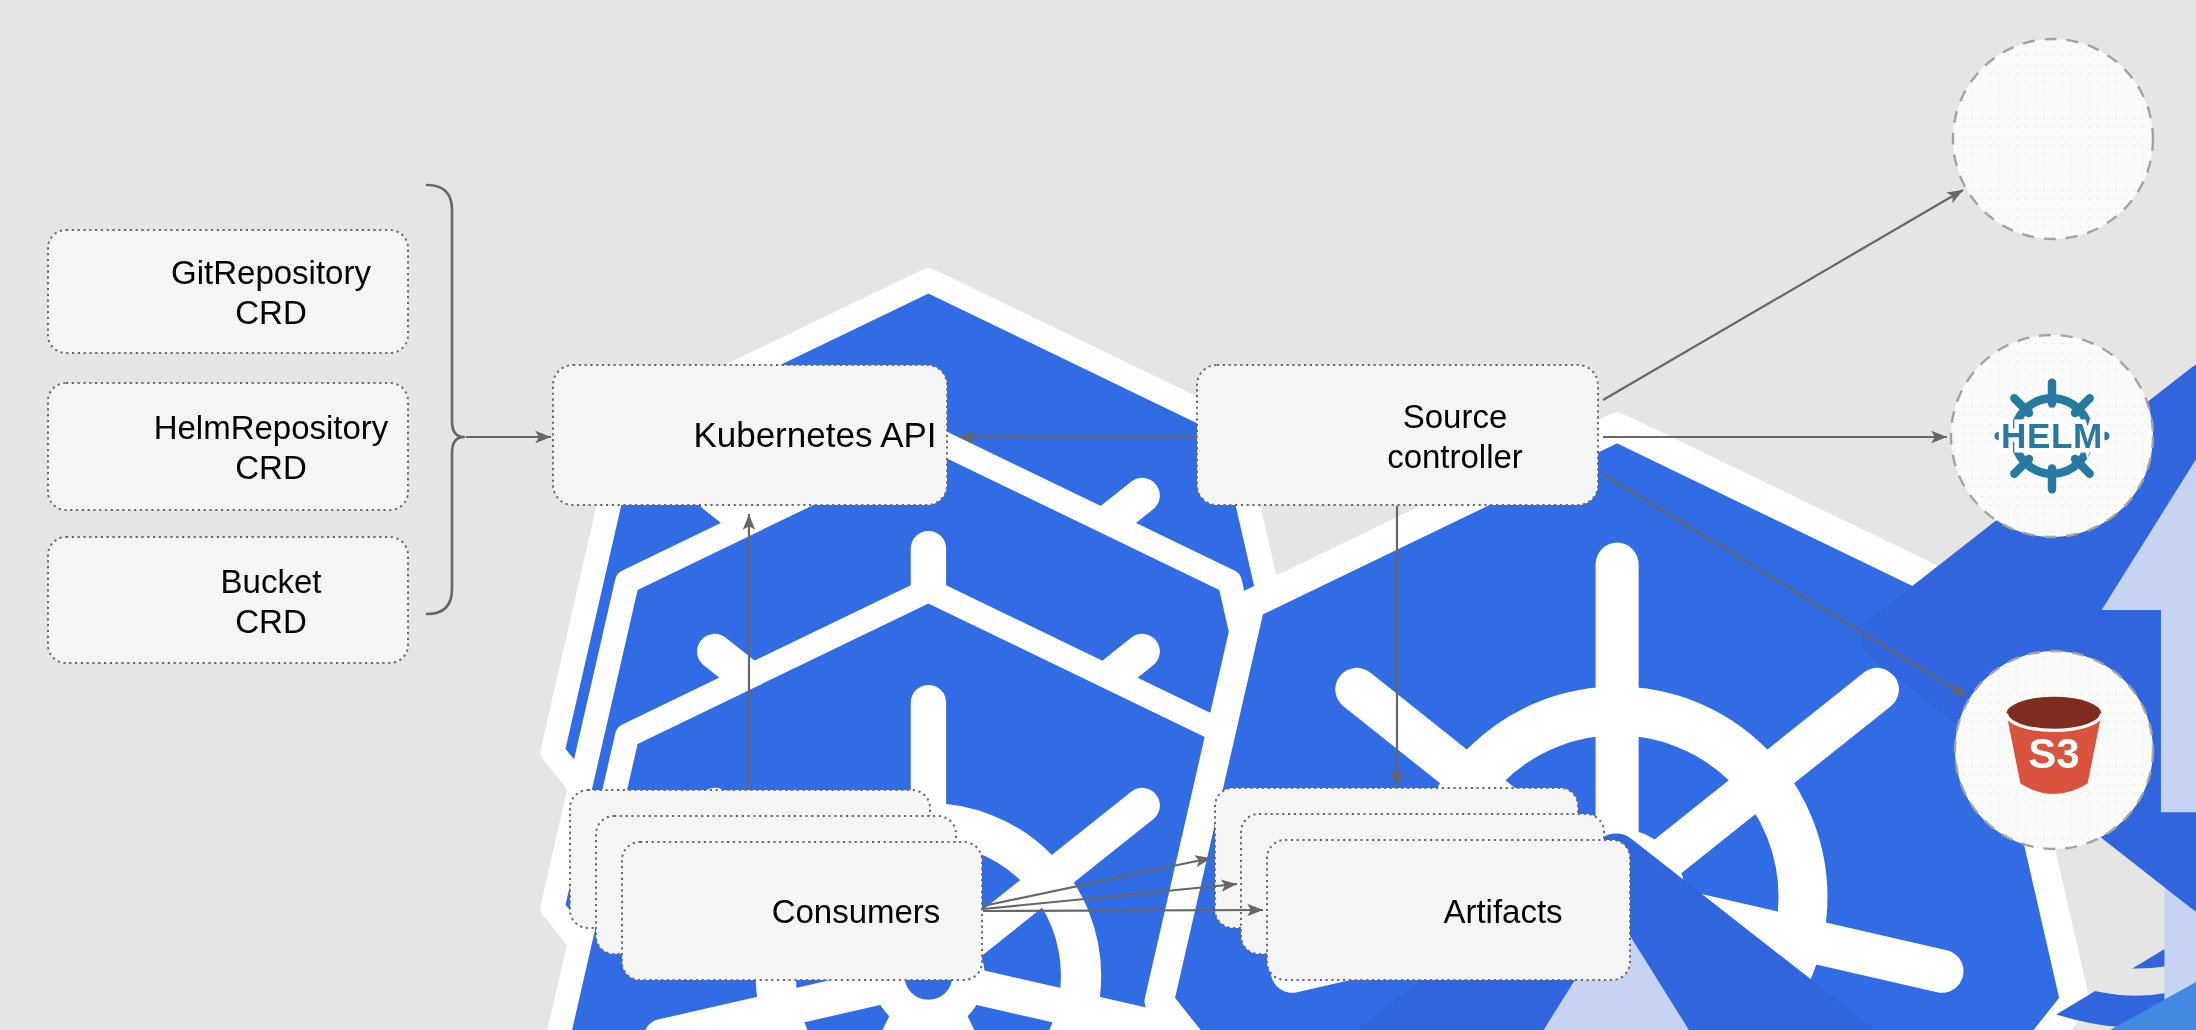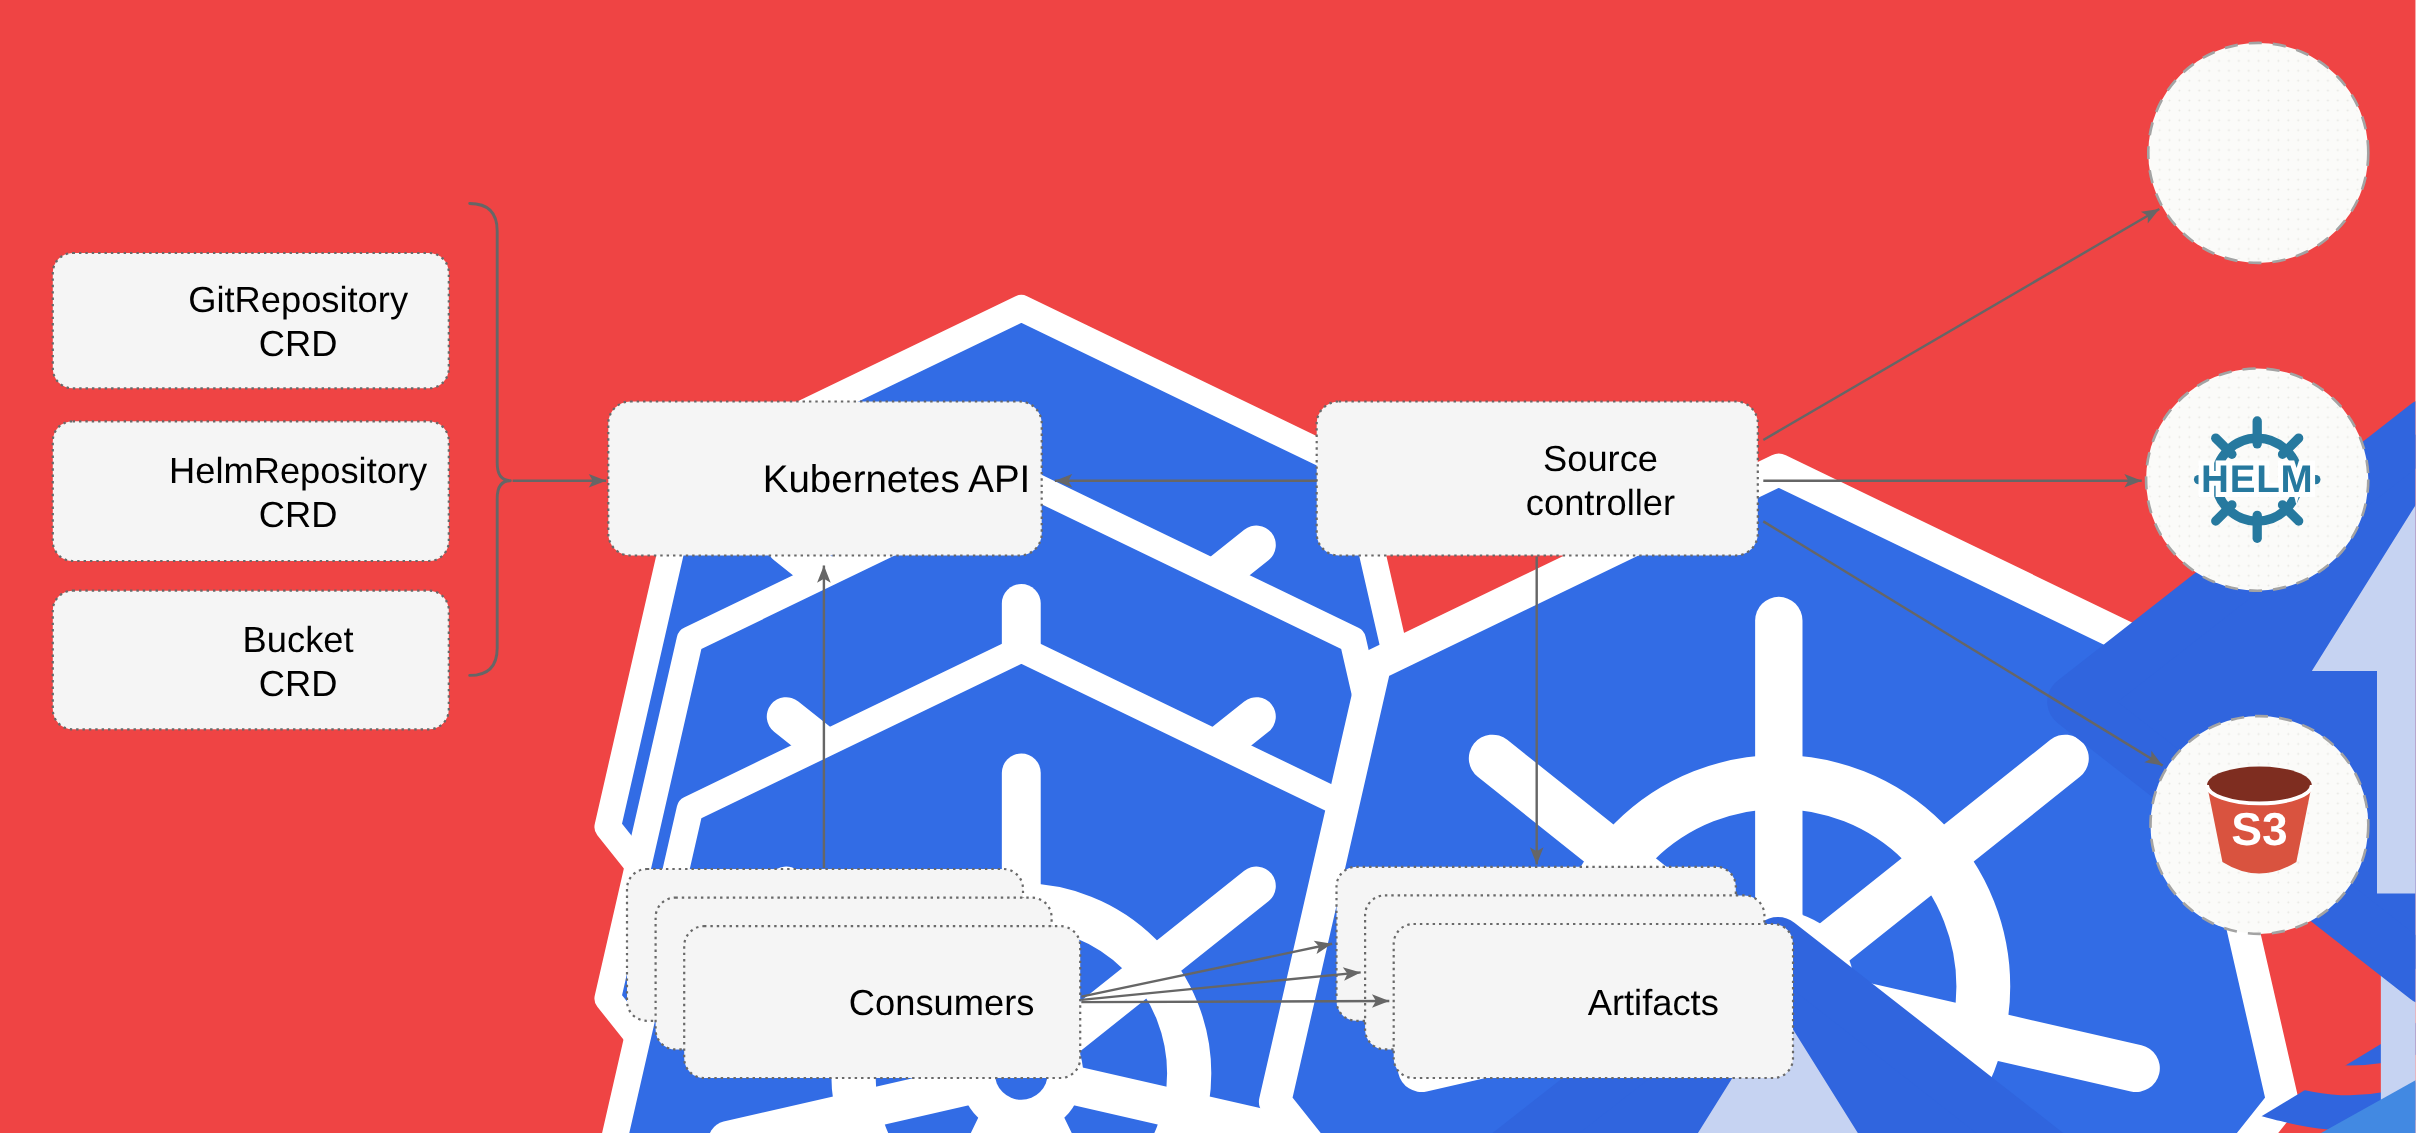--- a/index.html
+++ b/index.html
@@ -2,21 +2,21 @@
 <html style="--node_fill: #f5f5f5; --node_border: #696969; --edge: #666666; --text: #000000; --kubernetes_blue: #326ce5; --flux_blue: #3065de; --flux_arrow_light: #c6d3f2; --git_blue: #2f7cdb; --helm_teal: #26799f; --s3_red: #d9533f; --s3_dark: #7e2d20; --layers_blue: #4289e2; --circle_fill: #fbfbf9; --circle_border: #a3a3a3;"><head>
 <meta charset="utf-8">
 <style>
   :root{
     --node_fill:#f5f5f5; --node_border:#696969; --edge:#666666; --text:#000000;
     --kubernetes_blue:#326ce5; --flux_blue:#3065de; --flux_arrow_light:#c6d3f2;
     --git_blue:#2f7cdb; --helm_teal:#26799f; --s3_red:#d9533f; --s3_dark:#7e2d20;
     --layers_blue:#4289e2; --circle_fill:#fbfbf9; --circle_border:#a3a3a3;
   }
   html,body{margin:0;padding:0;background:#ffffff;}
-  .canvas{width:2196px;height:1030px;position:relative;background:#ef4444;}
+  .canvas{width:2196px;height:1030px;position:relative;background:#e5e5e5;}
   svg{display:block;}
   text{font-family:"Liberation Sans", sans-serif; fill:var(--text);}
   .node-label{font-size:33px;}
   .node-label-lg{font-size:35px;}
   .box{fill:var(--node_fill); stroke:var(--node_border); stroke-width:2; stroke-dasharray:2.2 3.6;}
   .circle-node{fill:var(--circle_fill); stroke:var(--circle_border); stroke-width:2.4; stroke-dasharray:12 10;}
   .edge{stroke:var(--edge); stroke-width:2.2; fill:none;}
   .bracket{stroke:var(--edge); stroke-width:2.6; fill:none; stroke-linecap:round; stroke-linejoin:round;}
 </style>
 </head>

